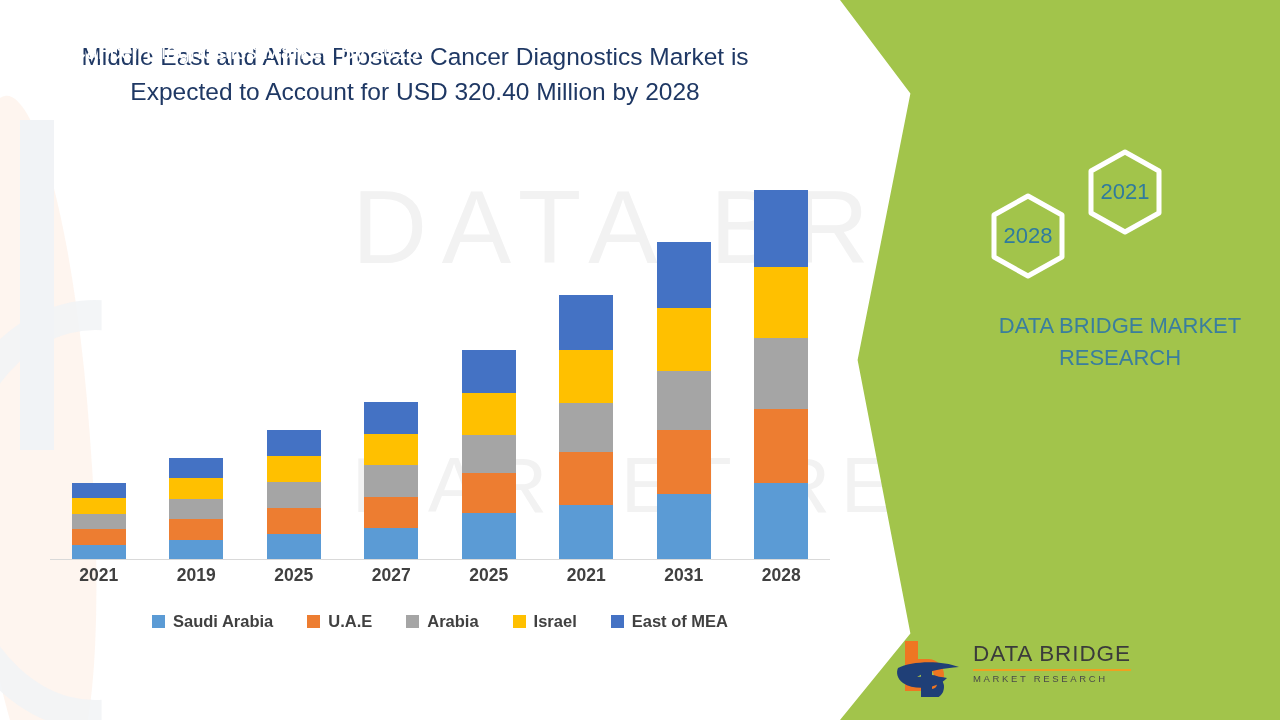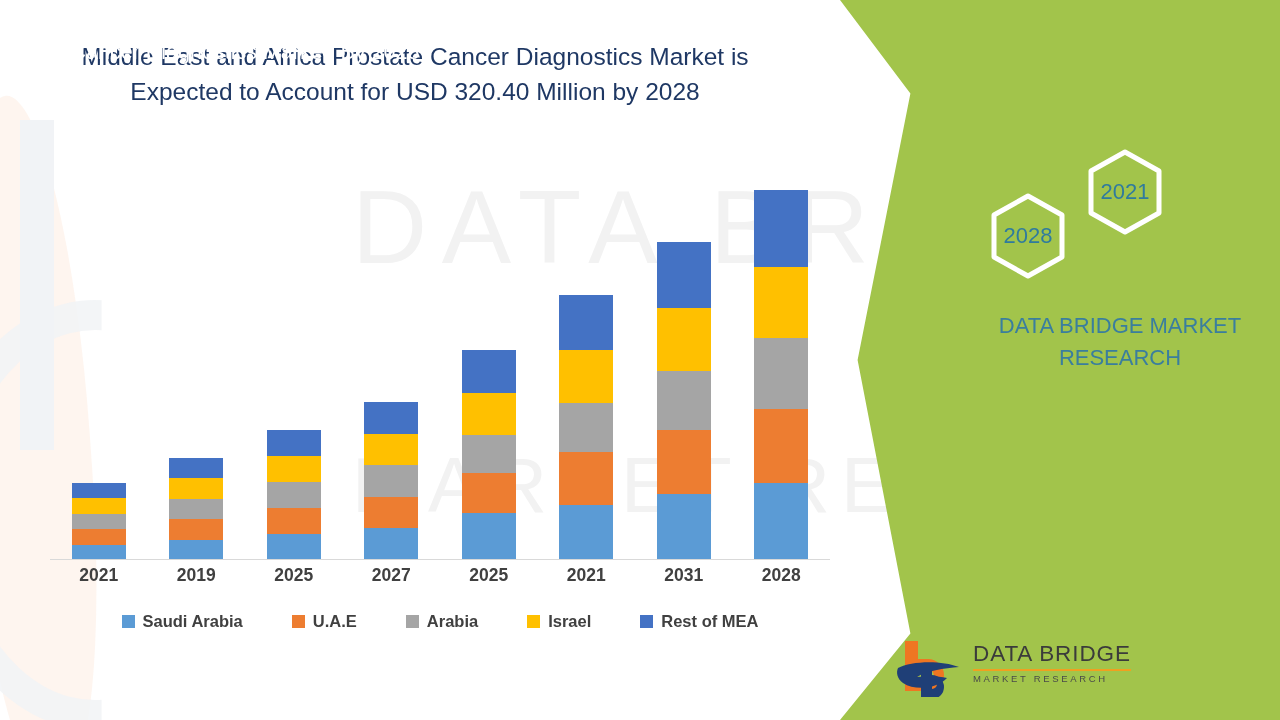--- a/index.html
+++ b/index.html
@@ -73,21 +73,21 @@
     display:flex; justify-content:space-around;
   }
   .xlab {
     width:84px; text-align:center;
     font-size:17.5px; color:#404040; font-weight:700;
   }
 
   
   #legend {
     position:absolute; left:50px; top:612px; width:780px;
-    display:flex; justify-content:center; align-items:center; gap:49px;
+    display:flex; justify-content:center; align-items:center; gap:34px;
   }
   .legend-item { display:flex; align-items:center; gap:8px; }
   .legend-swatch { width:13px; height:13px; flex:none; }
   .legend-label { font-size:16.5px; color:#404040; font-weight:700; white-space:nowrap; }
 
   
   #green-panel {
     position:absolute; right:0; top:0; width:440px; height:720px;
     background:#a2c44b;
     clip-path: polygon(100% 0, 100% 100%, 0 100%, 16% 88%, 4% 50%, 16% 13%, 0 0);
@@ -243,21 +243,21 @@
       <div class="legend-item">
         <span class="legend-swatch" style="background: rgb(165, 165, 165);"></span>
         <span class="legend-label">Arabia</span>
       </div>
       <div class="legend-item">
         <span class="legend-swatch" style="background: rgb(255, 192, 0);"></span>
         <span class="legend-label">Israel</span>
       </div>
       <div class="legend-item">
         <span class="legend-swatch" style="background: rgb(68, 114, 196);"></span>
-        <span class="legend-label">Rest of MEA</span>
+        <span class="legend-label">East of MEA</span>
       </div>
     </div>
 </div>
 
 <div id="green-panel"></div>
 <div id="green-title">Middle East and Africa Prostate Cancer Diagnostics Market, By 2028</div>
 
 <div class="hexwrap" id="hex-2021">
   <div class="hex">
     <svg width="80" height="88" viewBox="0 0 80 88" aria-hidden="true">

